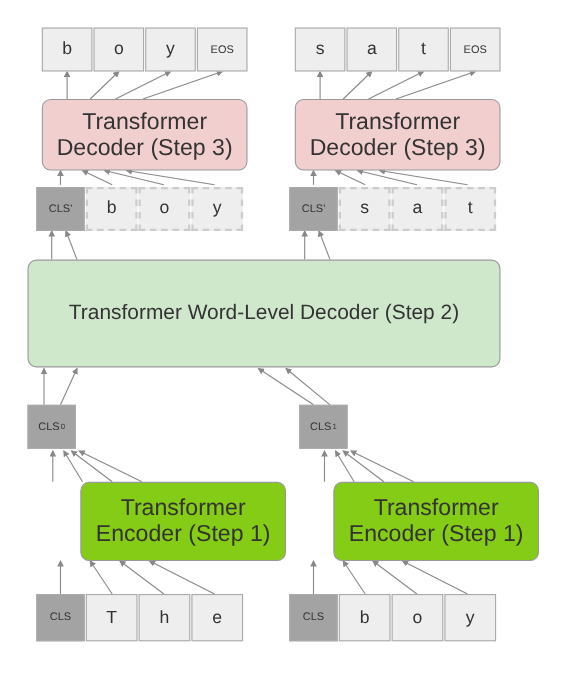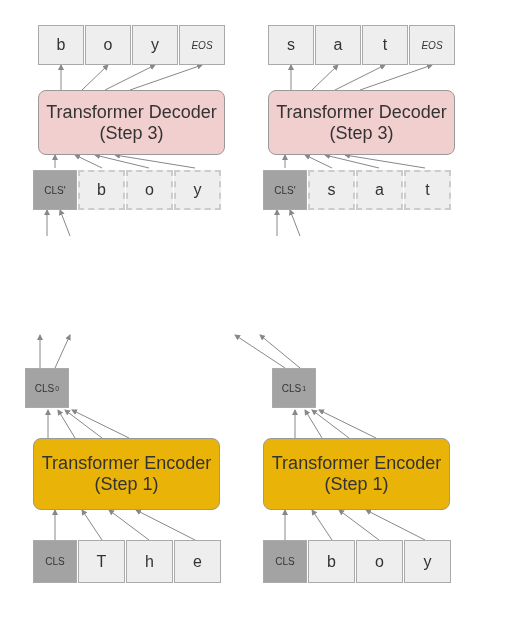--- a/index.html
+++ b/index.html
@@ -18,38 +18,38 @@
     height: 618px;
   }
   .block {
     position: absolute;
     border: 1px solid #999;
     border-radius: 8px;
     display: flex;
     align-items: center;
     justify-content: center;
     text-align: center;
-    font-size: 18px;
+    font-size: 21px;
     color: #333;
     padding: 4px;
   }
-  .encoder { background: #eab308; }
+  .encoder { background: #84cc16; margin-left: 40px; }
   .wordlevel { background: #cfe8cc; }
   .decoder { background: #f2cfcf; }
   .token {
     position: absolute;
     border: 1px solid #aaa;
     background: #eee;
     display: flex;
     align-items: center;
     justify-content: center;
     font-size: 16px;
     color: #333;
   }
-  .token.small-text { font-size: 10px; font-style: italic; }
+  .token.small-text { font-size: 10px; }
   .token.dashed { border: 2px dashed #ccc; }
   .token.cls { background: #a3a3a3; font-size: 10px; }
   .arrow {
     position: absolute;
     stroke: #888;
     stroke-width: 1;
     fill: none;
   }
   .arrowhead {
     fill: #888;
@@ -142,20 +142,21 @@
   <div class="token cls" style="left:33px; top:170px; width:44px; height:40px;">CLS'</div>
   <div class="token dashed" style="left:78px; top:170px; width:47px; height:40px;">b</div>
   <div class="token dashed" style="left:126px; top:170px; width:47px; height:40px;">o</div>
   <div class="token dashed" style="left:174px; top:170px; width:47px; height:40px;">y</div>
 
   <div class="token cls" style="left:263px; top:170px; width:44px; height:40px;">CLS'</div>
   <div class="token dashed" style="left:308px; top:170px; width:47px; height:40px;">s</div>
   <div class="token dashed" style="left:356px; top:170px; width:47px; height:40px;">a</div>
   <div class="token dashed" style="left:404px; top:170px; width:47px; height:40px;">t</div>
 
+  <div class="block wordlevel" style="left:25px; top:236px; width:430px; height:98px; font-size:19px;">Transformer Word-Level Decoder (Step 2)</div>
 
   <div class="token cls" style="left:25px; top:368px; width:44px; height:40px;">
     <span>CLS</span>
       <sub style="font-size:7px; margin-left:1px;">0</sub>
   </div>
   <div class="token cls" style="left:272px; top:368px; width:44px; height:40px;">
     <span>CLS</span>
       <sub style="font-size:7px; margin-left:1px;">1</sub>
   </div>
 

